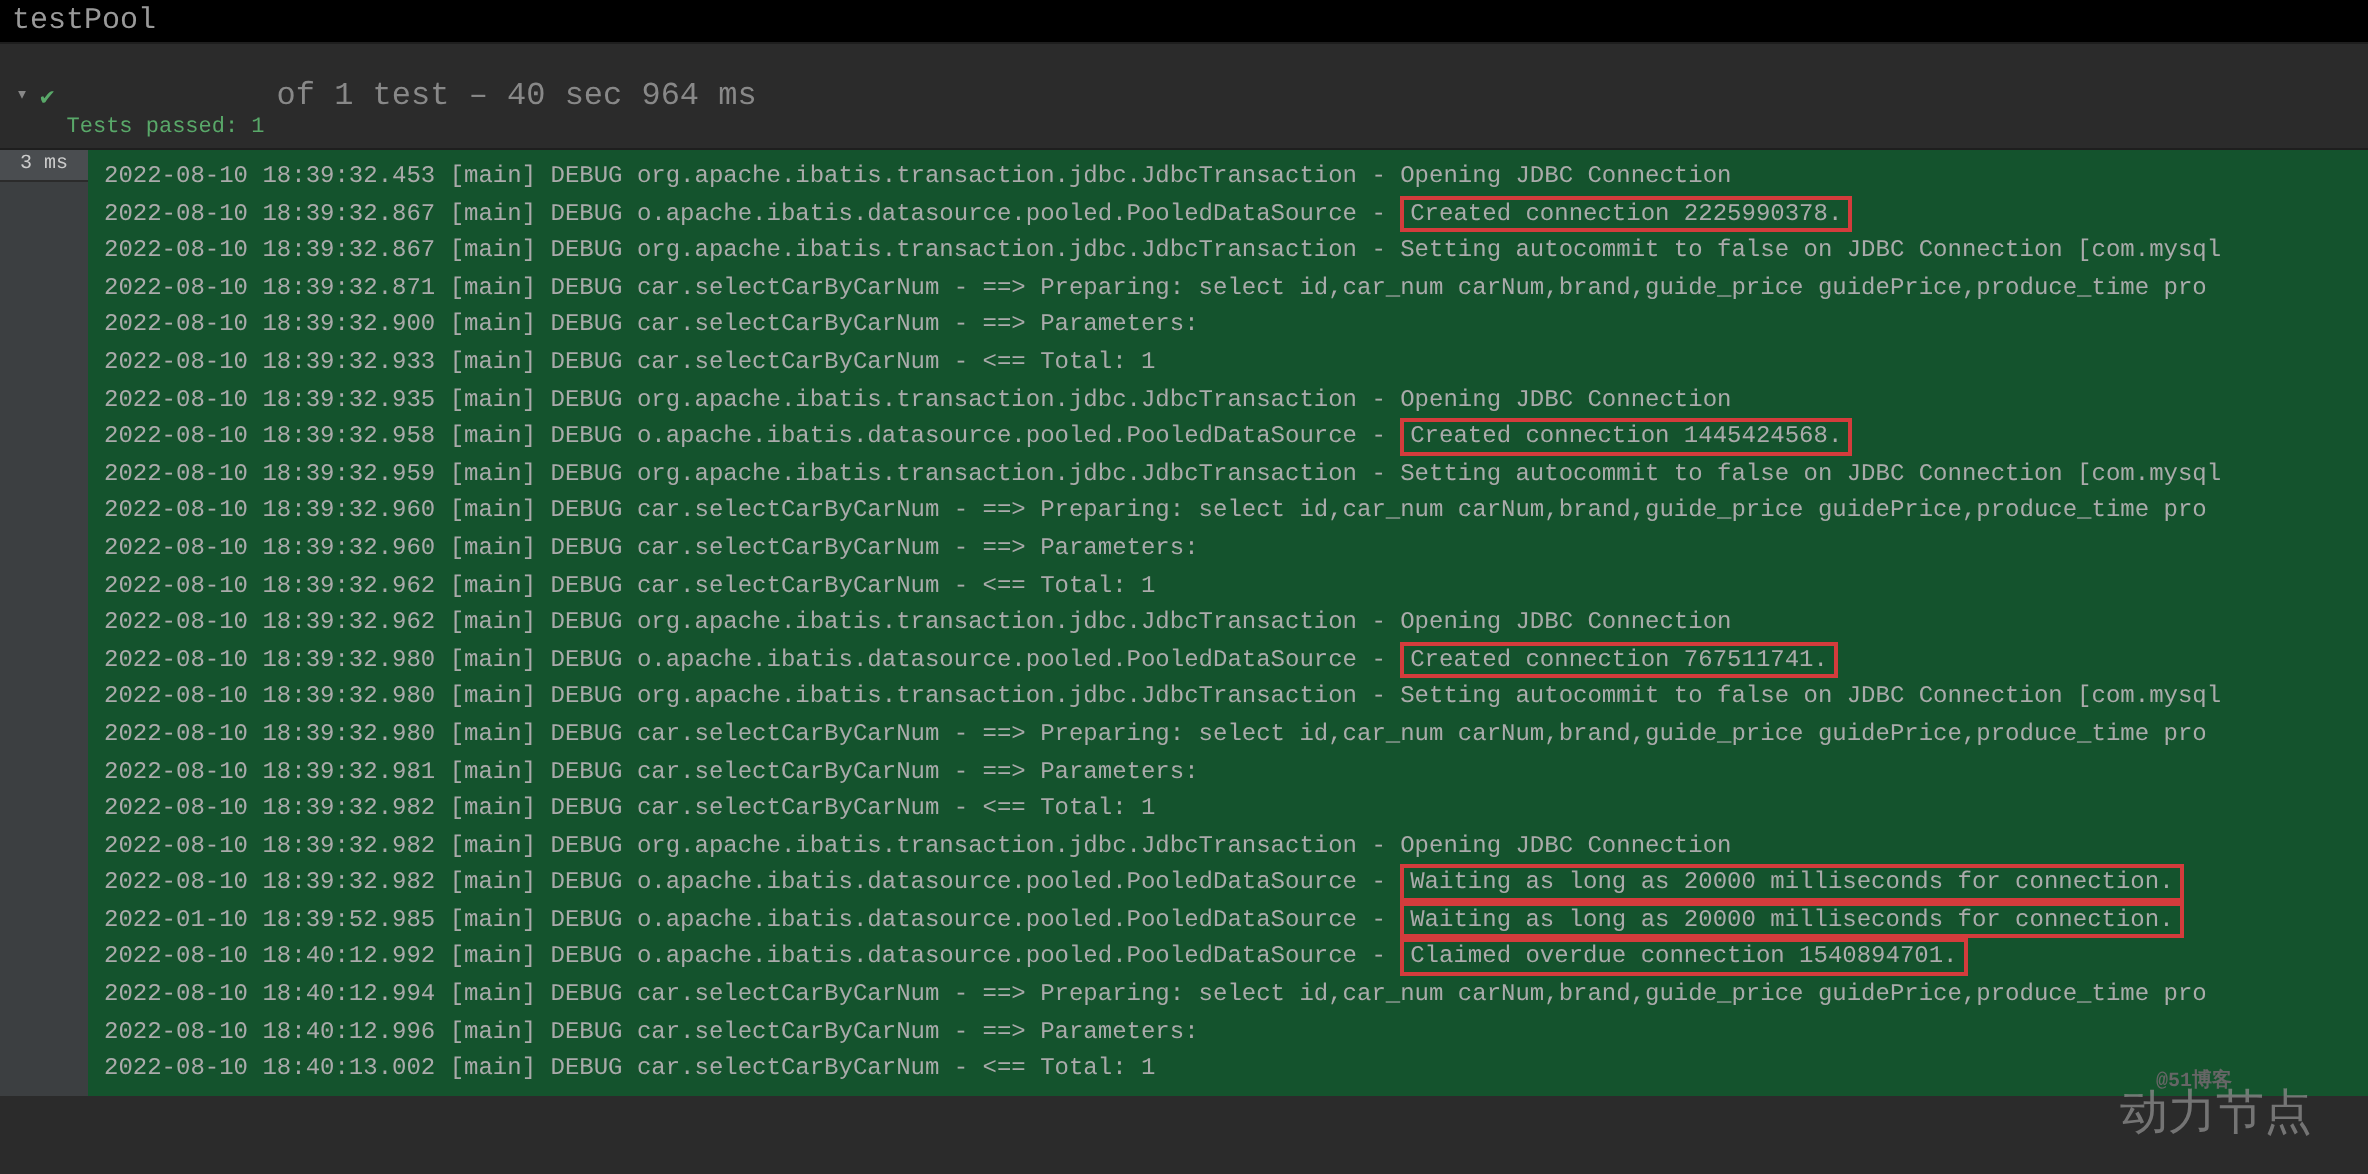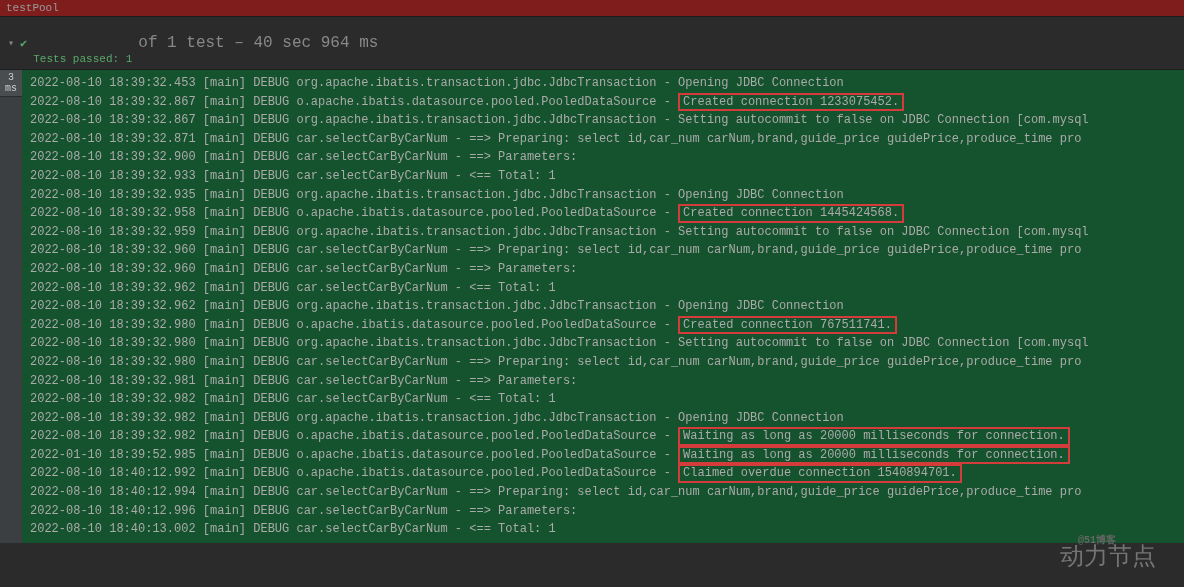--- a/index.html
+++ b/index.html
@@ -9,23 +9,23 @@
     }
     body {
       background: #2b2b2b;
       font-family: 'Consolas', 'Monaco', 'Courier New', monospace;
       font-size: 12px;
       color: #bbbbbb;
       overflow-x: auto;
       width: 1184px;
     }
     .header {
-      background: #7f1d1d;
+      background: #000000;
       padding: 2px 6px;
-      font-size: 11px;
+      font-size: 15px;
       color: #999;
       border-bottom: 1px solid #1e1e1e;
     }
     .toolbar {
       display: flex;
       align-items: center;
       background: #2b2b2b;
       padding: 4px 8px;
       border-bottom: 1px solid #1e1e1e;
       gap: 6px;
@@ -45,21 +45,21 @@
       margin-top: 32px;
     }
     .tests-info {
       color: #888;
       font-size: 16px;
     }
     .sidebar-and-log {
       display: flex;
     }
     .sidebar {
-      width: 22px;
+      width: 44px;
       background: #3c3f41;
       flex-shrink: 0;
     }
     .tab-label {
       background: #4a4d50;
       color: #ccc;
       padding: 2px 4px;
       font-size: 10px;
       text-align: center;
       border-bottom: 1px solid #2b2b2b;
@@ -113,21 +113,21 @@
   <span class="tests-passed">Tests passed: 1</span>
   <span class="tests-info"> of 1 test – 40 sec 964 ms</span>
 </div>
 
 <div class="sidebar-and-log">
   <div class="sidebar">
     <div class="tab-label">3 ms</div>
   </div>
   <div class="log-area" id="log-container">
       <div class="log-line">2022-08-10 18:39:32.453 [main] DEBUG org.apache.ibatis.transaction.jdbc.JdbcTransaction - Opening JDBC Connection</div>
-      <div class="log-line"><span>2022-08-10 18:39:32.867 [main] DEBUG o.apache.ibatis.datasource.pooled.PooledDataSource - </span><span class="highlight-box">Created connection 1233075452.</span></div>
+      <div class="log-line"><span>2022-08-10 18:39:32.867 [main] DEBUG o.apache.ibatis.datasource.pooled.PooledDataSource - </span><span class="highlight-box">Created connection 2225990378.</span></div>
       <div class="log-line">2022-08-10 18:39:32.867 [main] DEBUG org.apache.ibatis.transaction.jdbc.JdbcTransaction - Setting autocommit to false on JDBC Connection [com.mysql</div>
       <div class="log-line">2022-08-10 18:39:32.871 [main] DEBUG car.selectCarByCarNum - ==&gt;  Preparing: select id,car_num carNum,brand,guide_price guidePrice,produce_time pro</div>
       <div class="log-line">2022-08-10 18:39:32.900 [main] DEBUG car.selectCarByCarNum - ==&gt; Parameters:</div>
       <div class="log-line">2022-08-10 18:39:32.933 [main] DEBUG car.selectCarByCarNum - &lt;==      Total: 1</div>
       <div class="log-line">2022-08-10 18:39:32.935 [main] DEBUG org.apache.ibatis.transaction.jdbc.JdbcTransaction - Opening JDBC Connection</div>
       <div class="log-line"><span>2022-08-10 18:39:32.958 [main] DEBUG o.apache.ibatis.datasource.pooled.PooledDataSource - </span><span class="highlight-box">Created connection 1445424568.</span></div>
       <div class="log-line">2022-08-10 18:39:32.959 [main] DEBUG org.apache.ibatis.transaction.jdbc.JdbcTransaction - Setting autocommit to false on JDBC Connection [com.mysql</div>
       <div class="log-line">2022-08-10 18:39:32.960 [main] DEBUG car.selectCarByCarNum - ==&gt;  Preparing: select id,car_num carNum,brand,guide_price guidePrice,produce_time pro</div>
       <div class="log-line">2022-08-10 18:39:32.960 [main] DEBUG car.selectCarByCarNum - ==&gt; Parameters:</div>
       <div class="log-line">2022-08-10 18:39:32.962 [main] DEBUG car.selectCarByCarNum - &lt;==      Total: 1</div>

